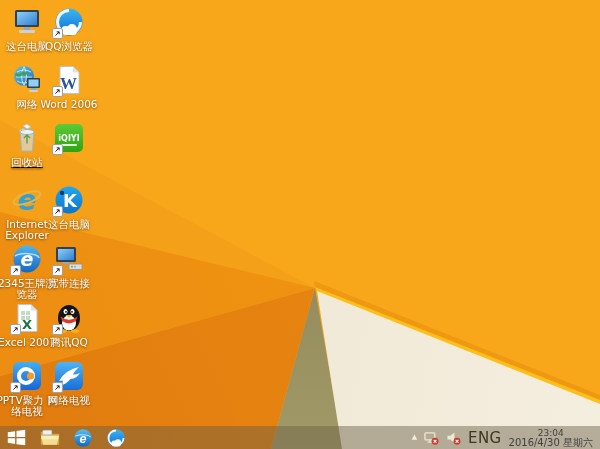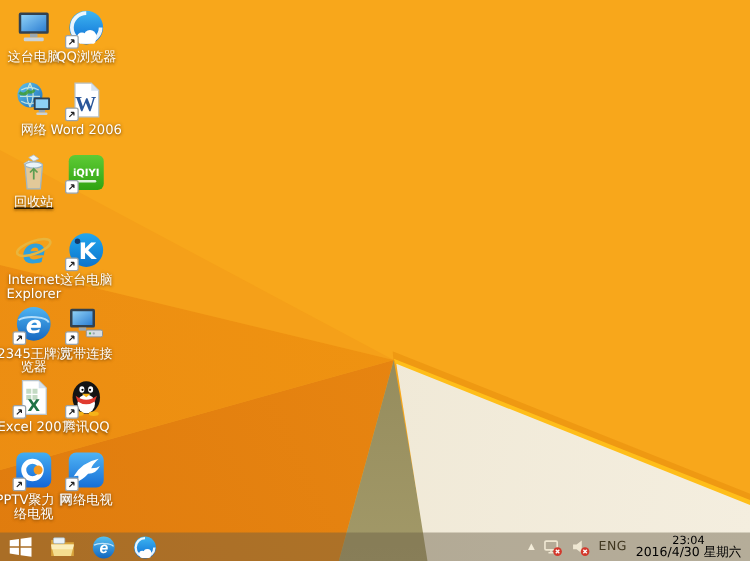--- a/index.html
+++ b/index.html
@@ -26,22 +26,22 @@
   .r0{top:6px;} .r1{top:64px;} .r2{top:122px;text-decoration:underline;} .r3{top:184px;} .r4{top:243px;} .r5{top:302px;} .r6{top:360px;}
 
   
   #taskbar{position:absolute;left:0;bottom:0;width:600px;height:23px;background:var(--taskbar,rgba(104,94,68,0.45));
            display:flex;align-items:center;}
   .tbtn{width:33px;height:23px;display:flex;align-items:center;justify-content:center;background:none;border:0;padding:0;}
   .tbtn svg{display:block;}
   #tray{margin-left:auto;display:flex;align-items:center;gap:7px;padding-right:7px;height:100%;}
   .tray-arrow{font-size:7px;color:#f3ecd9;line-height:1;padding-bottom:1px;}
   .tray-ico svg{display:block;}
-  #lang{font-size:10px;color:#3f361f;letter-spacing:.4px;}
-  #clock{text-align:center;color:#000000;line-height:10px;}
+  #lang{font-size:15px;color:#3f361f;letter-spacing:.4px;}
+  #clock{text-align:center;color:#404040;line-height:10px;}
   #clock .t{font-size:9px;}
   #clock .d{font-size:10px;}
 </style>
 </head>
 <body>
 
 <div id="screen">
 
   <div class="layer f0"></div>
   <div class="layer f1"></div>

